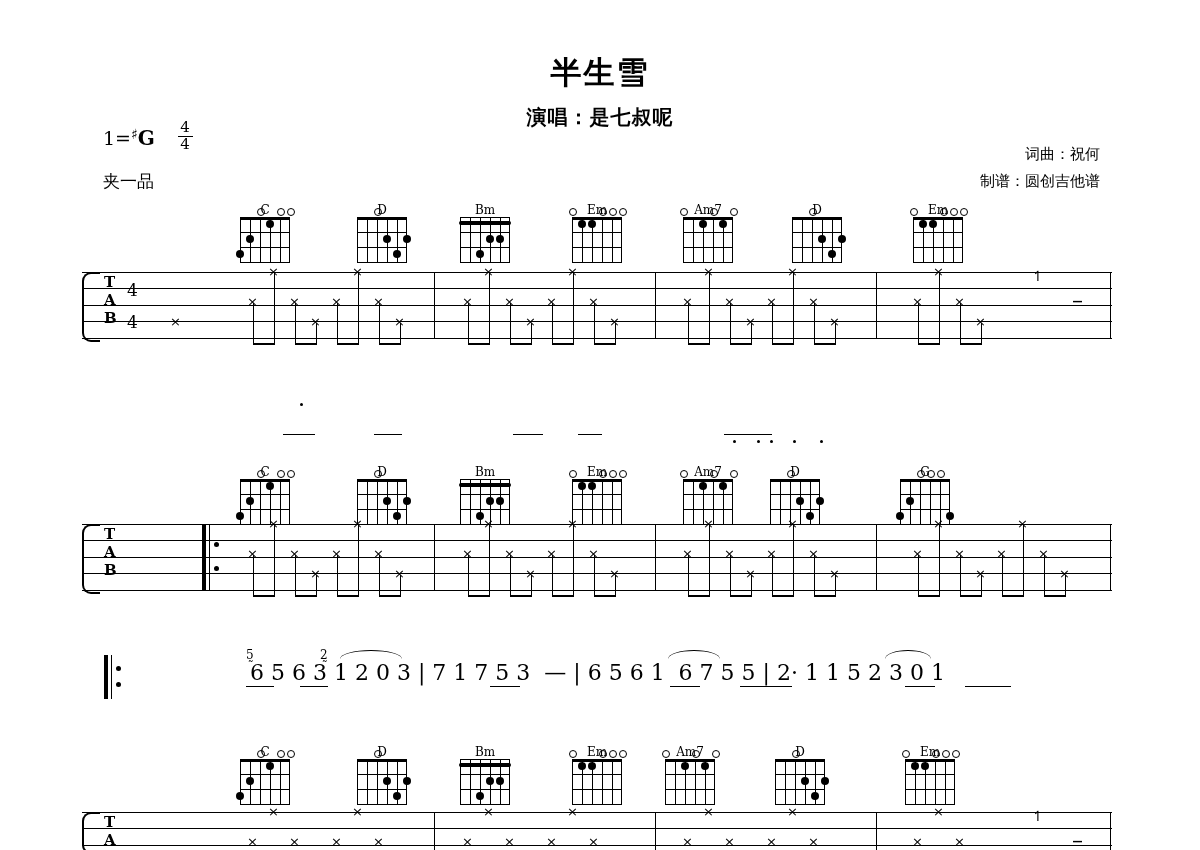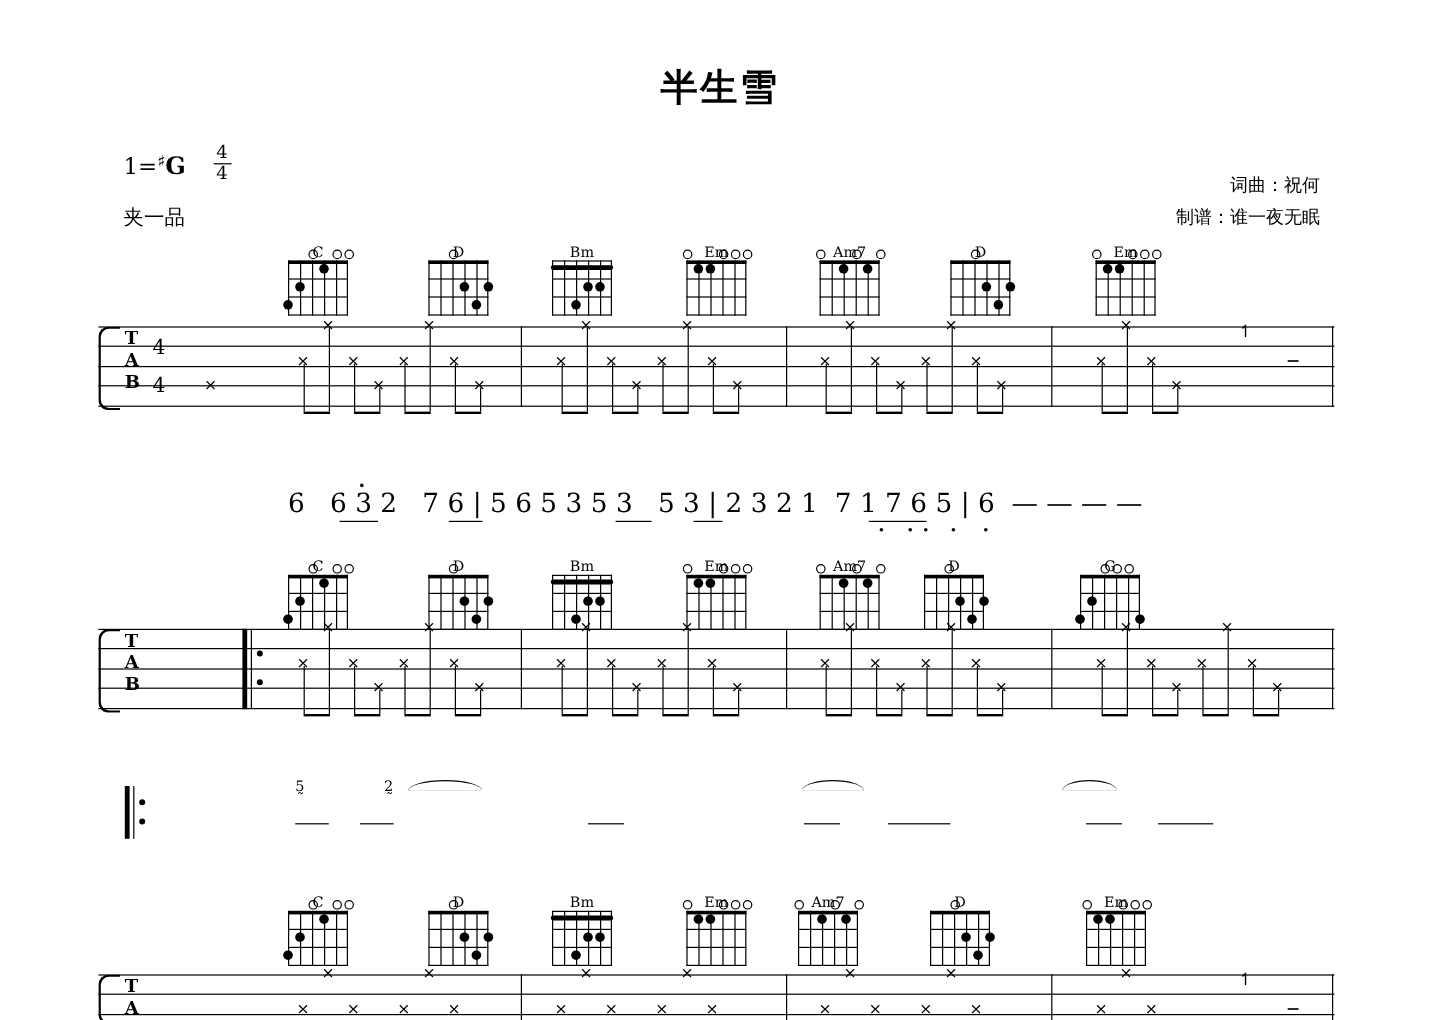--- a/index.html
+++ b/index.html
@@ -98,33 +98,34 @@
   .slur{position:absolute;border-top:1.5px solid #000;border-radius:50% / 100% 100% 0 0;height:8px;}
   .tick{position:absolute;font-size:12px;font-family:"DejaVu Serif", serif;}
   .dash{position:absolute;font-family:"DejaVu Serif", serif;font-size:22px;}
 </style>
 </head>
 <body>
 
 <div class="sheet">
 
   <div class="title">半生雪</div>
+  <div class="singer">演唱：是七叔呢</div>
 
   <div class="keysig">
     <span>1=</span><span class="sharp">♯</span><span class="kb">G</span>
   </div>
   <div class="timesig">
     <span>4</span>
     <span class="bar"></span>
     <span>4</span>
   </div>
 
   <div class="capo">夹一品</div>
   <div class="credit-right1">词曲：祝何</div>
-  <div class="credit-right2">制谱：谁一夜无眠</div>
+  <div class="credit-right2">制谱：圆创吉他谱</div>
 
   <div class="chordbox" style="left:240px;top:203px;">
     <div class="cname">C</div>
     <div class="grid">
       <div class="nut"></div>
       <div class="vline" style="left:0px;"></div>
         <div class="vline" style="left:10px;"></div>
       <div class="vline" style="left:20px;"></div>
         <div class="vline" style="left:30px;"></div>
       <div class="vline" style="left:40px;"></div>
@@ -361,21 +362,20 @@
     <div class="beam" style="left:732px;top:343px;width:22px;"></div>
 
     <div class="stem" style="left:836px;top:303px;height:40px;"></div>
     <div class="stem" style="left:857px;top:273px;height:70px;"></div>
     <div class="stem" style="left:878px;top:303px;height:40px;"></div>
     <div class="stem" style="left:899px;top:323px;height:20px;"></div>
     <div class="beam" style="left:836px;top:343px;width:22px;"></div>
     <div class="beam" style="left:878px;top:343px;width:22px;"></div>
   </div>
 
-  <div class="numline" style="left:240px;top:408px;">6   6 3 2   7 6 | 5 6 5 3 5 3   5 3 | 2 3 2 1  7 1 7 6 5 | 6  — — — —</div>
   <div class="underline" style="left:283px;top:434px;width:32px;"></div>
   <div class="underline" style="left:374px;top:434px;width:28px;"></div>
   <div class="underline" style="left:513px;top:434px;width:30px;"></div>
   <div class="underline" style="left:578px;top:434px;width:24px;"></div>
   <div class="underline" style="left:724px;top:434px;width:48px;"></div>
   <div class="dotmark" style="left:300px;top:403px;"></div>
   <div class="dotmark" style="left:733px;top:440px;"></div>
   <div class="dotmark" style="left:757px;top:440px;"></div>
   <div class="dotmark" style="left:770px;top:440px;"></div>
   <div class="dotmark" style="left:793px;top:440px;"></div>
@@ -634,20 +634,21 @@
     <div class="beam" style="left:920px;top:595px;width:22px;"></div>
     <div class="beam" style="left:962px;top:595px;width:22px;"></div>
   </div>
 
   <div class="repeat-start" style="left:104px;top:655px;height:44px;">
     <div class="thick" style="top:0;height:44px;"></div>
     <div class="thin" style="top:0;height:44px;"></div>
     <div class="d1" style="top:11px;"></div>
     <div class="d2" style="top:27px;"></div>
   </div>
+  <div class="numline" style="left:250px;top:660px;">6 5 6 3 1 2 0 3 | 7 1 7 5 3  — | 6 5 6 1  6 7 5 5 | 2· 1 1 5 2 3 0 1</div>
   <div class="tick" style="left:246px;top:648px;">5̰</div>
   <div class="tick" style="left:320px;top:648px;">2̰</div>
   <div class="underline" style="left:246px;top:686px;width:28px;"></div>
   <div class="underline" style="left:300px;top:686px;width:28px;"></div>
   <div class="underline" style="left:490px;top:686px;width:30px;"></div>
   <div class="underline" style="left:670px;top:686px;width:30px;"></div>
   <div class="underline" style="left:740px;top:686px;width:52px;"></div>
   <div class="underline" style="left:905px;top:686px;width:30px;"></div>
   <div class="underline" style="left:965px;top:686px;width:46px;"></div>
   <div class="slur" style="left:340px;top:650px;width:62px;"></div>

